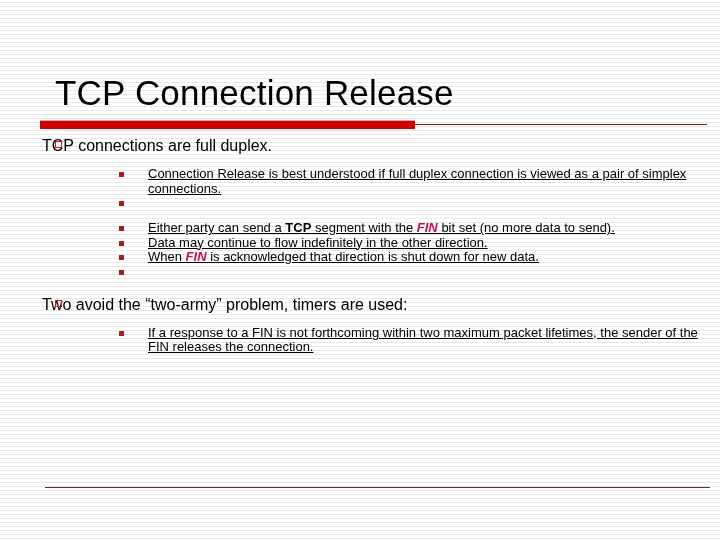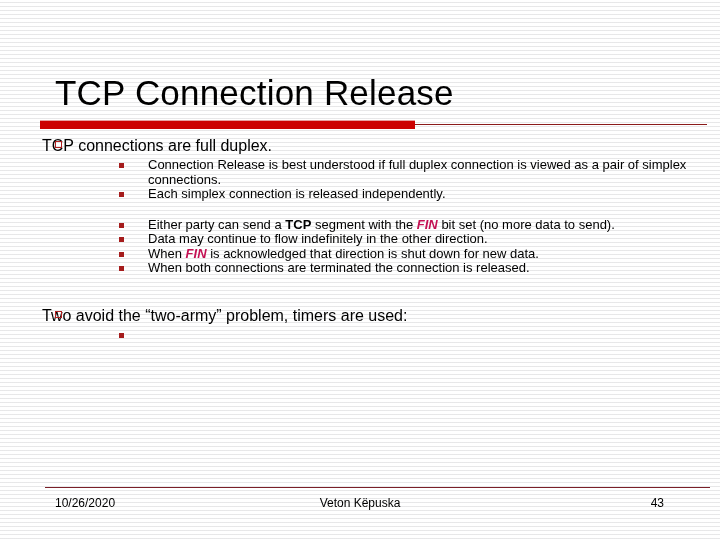--- a/index.html
+++ b/index.html
@@ -106,21 +106,21 @@
   }
   .l2 .bullet-fill {
     position: absolute;
     left: 119px;
     top: 5px;
     width: 5px;
     height: 5px;
     background: #a51c1c;
   }
 
-  .sub-list { margin-top: 3px; }
+  .sub-list { margin-top: 12px; text-decoration: underline; }
   .gap-md { height: 13px; }
   .gap-lg { height: 15px; }
 
   
   .kw {
     color: #c41254;
     font-style: italic;
     font-weight: bold;
   }
   .bold { font-weight: bold; }
@@ -165,21 +165,20 @@
         <span class="bullet-sq"></span>
         <span>TCP connections are full duplex.</span>
       </div>
       <div class="sub-list">
         <div class="l2">
           <span class="bullet-fill"></span>
           <span>Connection Release is best understood if full duplex connection is viewed as a pair of simplex connections.</span>
         </div>
         <div class="l2">
           <span class="bullet-fill"></span>
-          <span>Each simplex connection is released independently.</span>
         </div>
       </div>
     </div>
 
     <div class="gap-md"></div>
 
     <div class="group">
       <div class="sub-list">
         <div class="l2">
           <span class="bullet-fill"></span>
@@ -188,46 +187,41 @@
         <div class="l2">
           <span class="bullet-fill"></span>
           <span>Data may continue to flow indefinitely in the other direction.</span>
         </div>
         <div class="l2">
           <span class="bullet-fill"></span>
           <span><span>When </span><span class="kw">FIN</span><span> is acknowledged that direction is shut down for new data.</span></span>
         </div>
         <div class="l2">
           <span class="bullet-fill"></span>
-          <span>When both connections are terminated the connection is released.</span>
         </div>
       </div>
     </div>
 
     <div class="gap-lg"></div>
 
     <div class="group">
     </div>
 
     <div class="gap-lg"></div>
 
     <div class="group">
       <div class="l1">
         <span class="bullet-sq"></span>
         <span>Two avoid the “two-army” problem, timers are used:</span>
       </div>
       <div class="sub-list">
         <div class="l2">
           <span class="bullet-fill"></span>
+          <span>If a response to a FIN is not forthcoming within two maximum packet lifetimes, the sender of the FIN releases the connection.</span>
         </div>
       </div>
     </div>
 
   </div>
 
   <div class="footer-rule"></div>
-  <div class="footer">
-    <span class="date">10/26/2020</span>
-    <span class="author">Veton Këpuska</span>
-    <span class="pageno">43</span>
-  </div>
 
 </div>
 
 </body></html>

